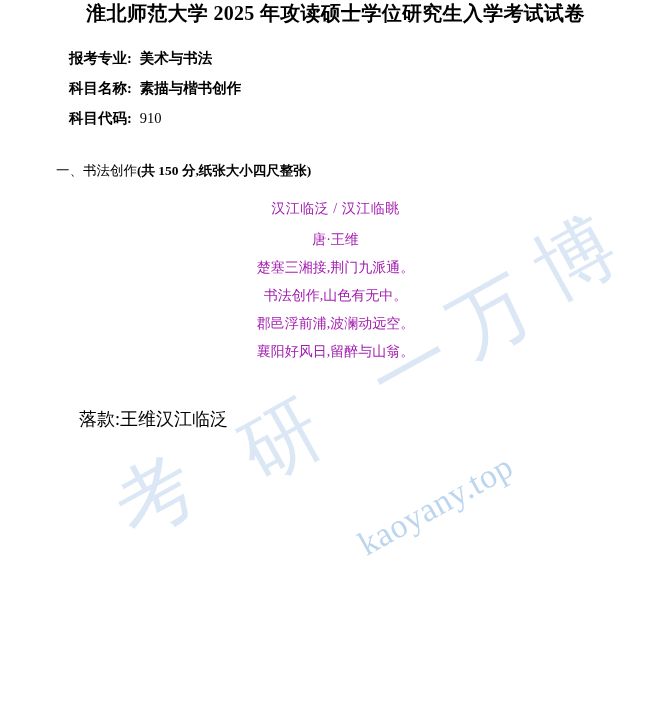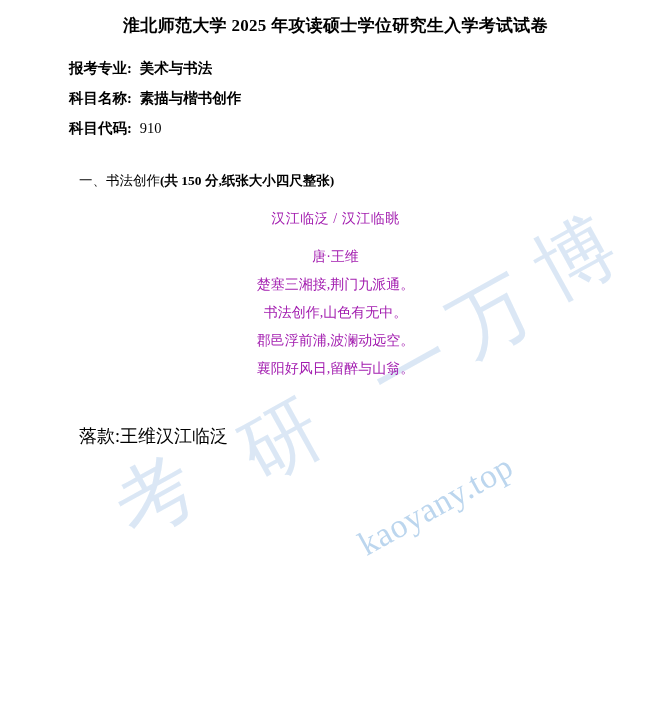--- a/index.html
+++ b/index.html
@@ -86,23 +86,22 @@
   }
 
   
   .content {
     position: relative;
     z-index: 10;
   }
 
   .doc-title {
     text-align: center;
-    font-size: 17px;
-    font-weight: bold;
-    margin-top: 14px;
+    font-size: 20px;
+    font-weight: bold;
     letter-spacing: 0.3px;
   }
 
   .meta {
     margin-top: 22px;
     padding-left: 69px;
   }
   .meta-row {
     display: flex;
     align-items: baseline;
@@ -118,39 +117,39 @@
     margin-left: 8px;
     white-space: nowrap;
   }
   .meta-value.plain {
     font-weight: normal;
     font-family: "Liberation Serif", "DejaVu Serif", serif;
   }
 
   .section-head {
     margin-top: 34px;
-    padding-left: 79px;
+    padding-left: 56px;
     font-size: 13.5px;
   }
   .section-head .bold {
     font-weight: bold;
   }
 
   .poem {
     margin-top: 16px;
     text-align: center;
     color: #a21caf;
     font-size: 14px;
     line-height: 26px;
   }
   .poem-title {
     letter-spacing: 0.5px;
   }
   .poem-author {
-    margin-top: 12px;
+    margin-top: 5px;
   }
   .poem-line {
     margin-top: 2px;
   }
 
   .signature {
     margin-top: 42px;
     padding-left: 79px;
     font-size: 18px;
   }

